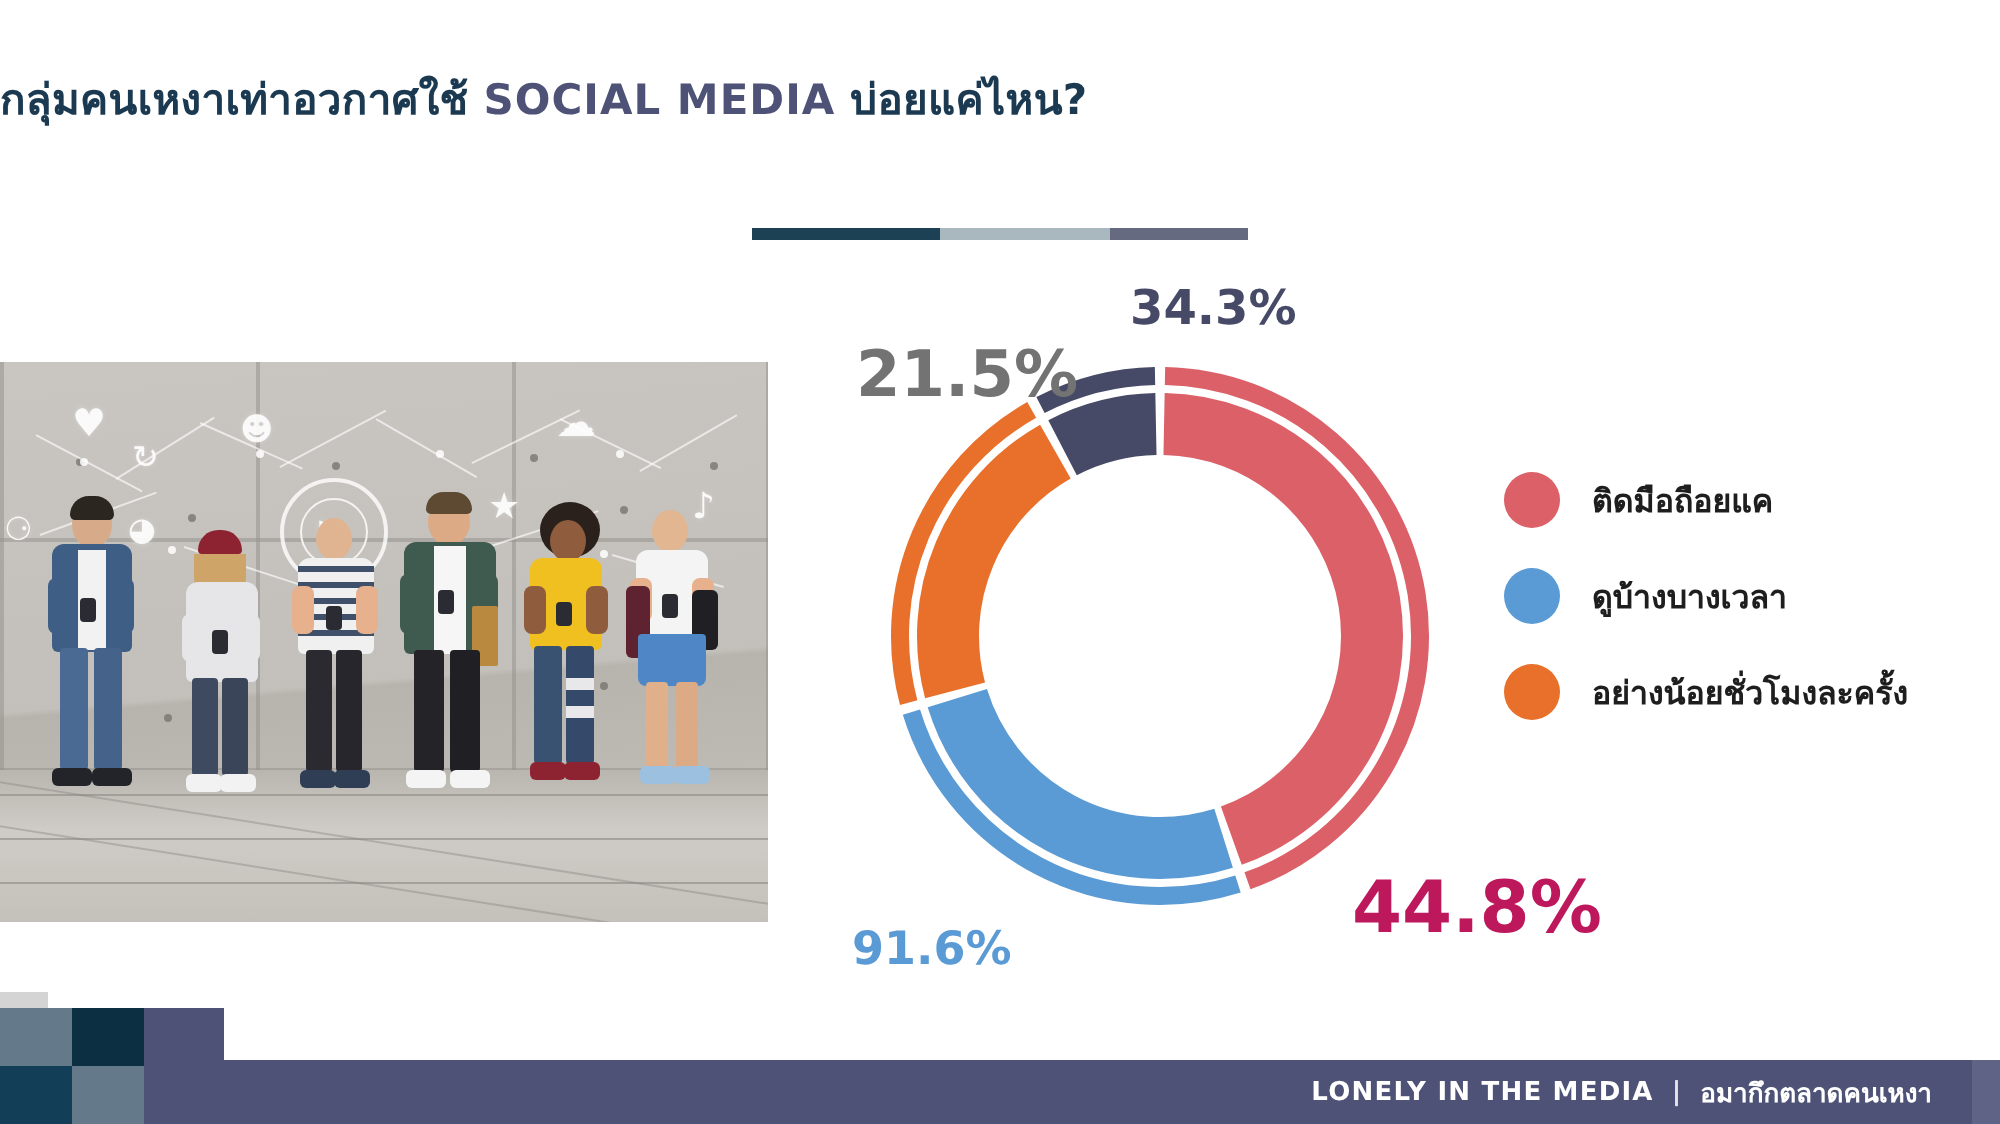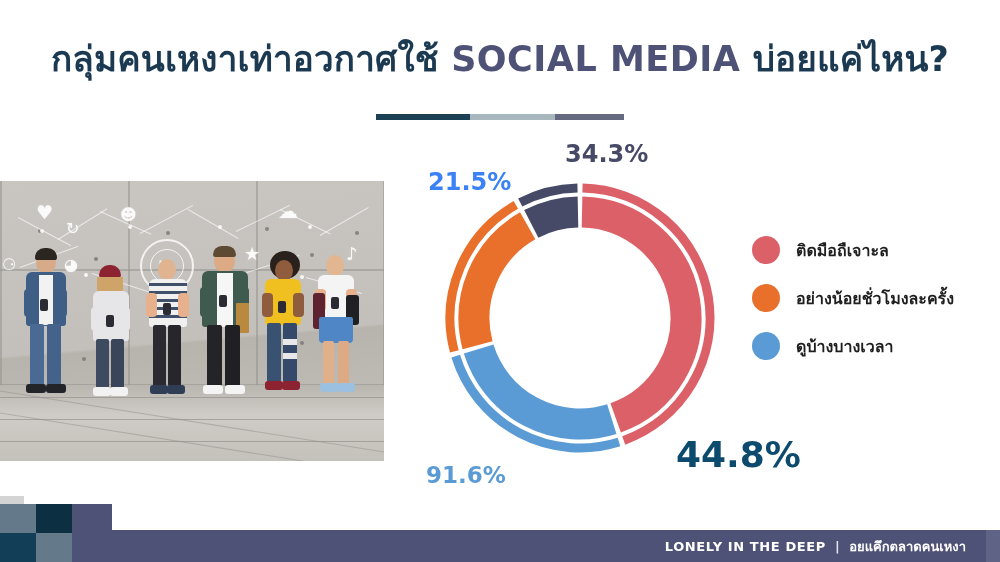--- a/index.html
+++ b/index.html
@@ -13,22 +13,21 @@
   #slide {
     position: relative;
     width: 1000px; height: 562px;
     background: #ffffff;
   }
 
   
   #title {
     position: absolute;
     top: 38px; left: 0; width: 1000px;
-    text-align: center;
-    font-size: 35px;
+    font-size: 21px;
     font-weight: bold;
     letter-spacing: 0.2px;
     line-height: 1.2;
     color: #1b3a52;
     white-space: nowrap;
   }
   #title .en {
     color: #4e5276;
     font-weight: bold;
     letter-spacing: 0.5px;
@@ -102,23 +101,23 @@
   #chart svg { display:block; }
 
   
   .pct {
     position: absolute;
     font-weight: bold;
     white-space: nowrap;
     font-family: "DejaVu Sans", "Liberation Sans", sans-serif;
   }
   #pct-navy   { top: 140px; left: 565px; font-size: 24px; color: #464a67; }
-  #pct-orange { top: 168px; left: 428px; font-size: 24px; color: #3b82f6; }
+  #pct-orange { top: 168px; left: 428px; font-size: 32px; color: #737373; }
   #pct-blue   { top: 462px; left: 426px; font-size: 23px; color: #5b9bd5; }
-  #pct-red    { top: 434px; left: 676px; font-size: 36px; color: #0c4a6e; }
+  #pct-red    { top: 434px; left: 676px; font-size: 36px; color: #be185d; }
 
   
   #legend {
     position: absolute;
     left: 752px; top: 226px;
     width: 244px;
   }
   .legend-row {
     display: flex;
     align-items: center;
@@ -358,37 +357,37 @@
   </div>
 
   <div class="pct" id="pct-navy">34.3%</div>
   <div class="pct" id="pct-orange">21.5%</div>
   <div class="pct" id="pct-blue">91.6%</div>
   <div class="pct" id="pct-red">44.8%</div>
 
   <div id="legend">
     <div class="legend-row">
       <span class="legend-dot" style="background:#dc6068;"></span>
-      <span class="legend-label">ติดมือถืเจาะล</span>
+      <span class="legend-label">ติดมือถือยแค</span>
+    </div>
+    <div class="legend-row">
+      <span class="legend-dot" style="background:#5b9bd5;"></span>
+      <span class="legend-label">ดูบ้างบางเวลา</span>
     </div>
     <div class="legend-row">
       <span class="legend-dot" style="background:#e8702a;"></span>
       <span class="legend-label">อย่างน้อยชั่วโมงละครั้ง</span>
     </div>
-    <div class="legend-row">
-      <span class="legend-dot" style="background:#5b9bd5;"></span>
-      <span class="legend-label">ดูบ้างบางเวลา</span>
-    </div>
   </div>
 
   <div id="footer-bar">
     <div id="footer-text">
-      <span>LONELY IN THE DEEP</span>
+      <span>LONELY IN THE MEDIA</span>
       <span class="sep">|</span>
-      <span class="th">อยแคึกตลาดคนเหงา</span>
+      <span class="th">อมากึกตลาดคนเหงา</span>
     </div>
     <div id="footer-right-block"></div>
   </div>
 
   <div id="blocks">
     <div class="b b-r1c1"></div>
     <div class="b b-r1c2"></div>
     <div class="b b-r1c3"></div>
     <div class="b b-r2c1"></div>
     <div class="b b-r2c2"></div>

